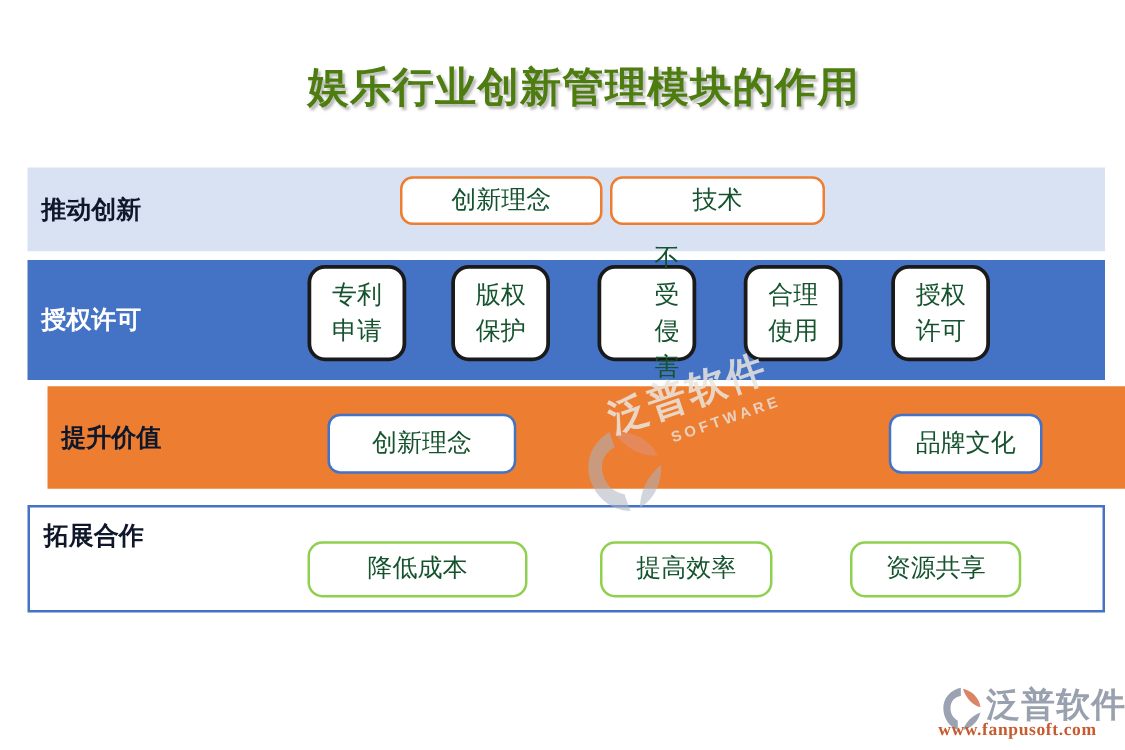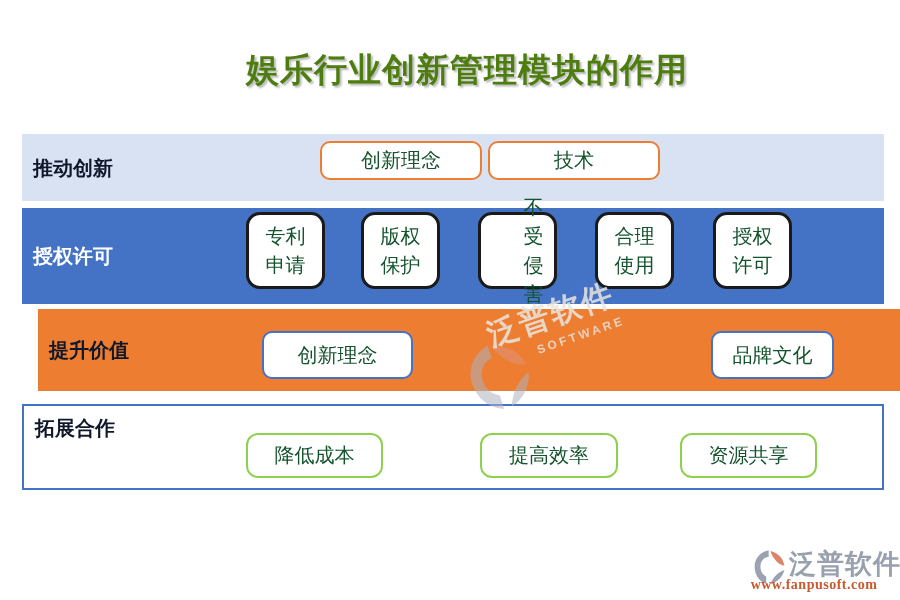--- a/index.html
+++ b/index.html
@@ -47,21 +47,21 @@
   .b1-0{left:298px;top:7px;width:162px;height:39px;}
   .b1-1{left:466px;top:7px;width:172px;height:39px;}
   
   .b2 .node{top:4px;width:79px;height:77px;}
   .b2-0{left:224px;} .b2-1{left:339px;} .b2-2{left:456px;padding-left:43px;} .b2-3{left:573px;} .b2-4{left:691px;}
   
   .b3 .node{top:22px;height:48px;}
   .b3-0{left:224px;width:151px;} .b3-1{left:451px;width:145px;} .b3-2{left:673px;width:123px;}
   
   .b4 .node{top:27px;height:45px;}
-  .b4-0{left:222px;width:137px;} .b4-1{left:456px;width:138px;} .b4-2{left:656px;width:137px;}
+  .b4-0{left:222px;width:176px;} .b4-1{left:456px;width:138px;} .b4-2{left:656px;width:137px;}
 
   
   .watermark{
     position:absolute;left:462px;top:293px;width:170px;height:115px;
     transform:rotate(-19deg);z-index:6;pointer-events:none;
   }
   .wm-brand{
     position:absolute;left:34px;top:4px;font-size:31px;font-weight:bold;
     color:rgba(233,229,222,0.85);white-space:nowrap;letter-spacing:2px;
   }

